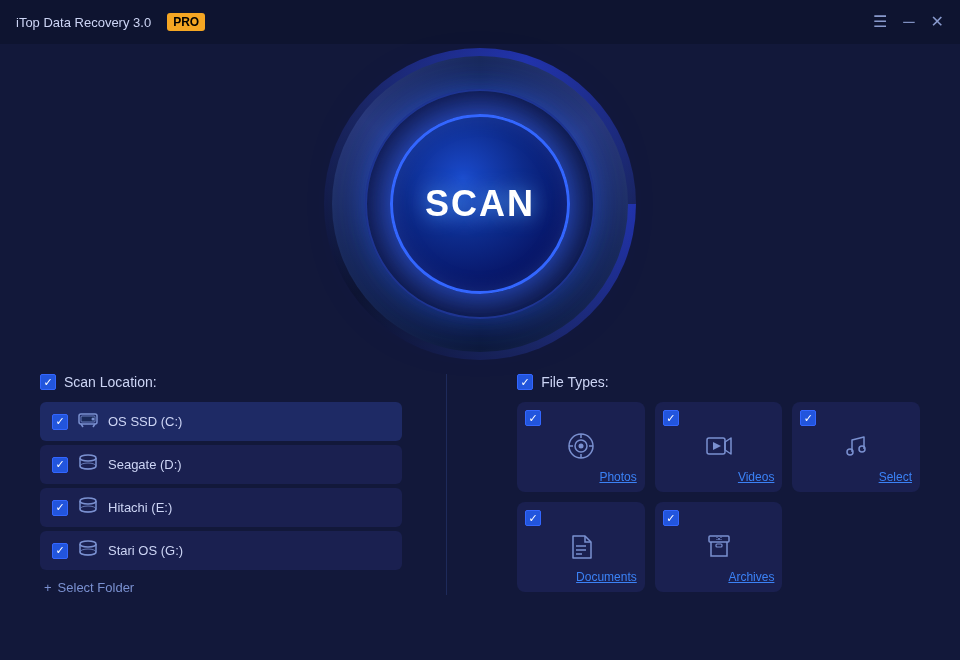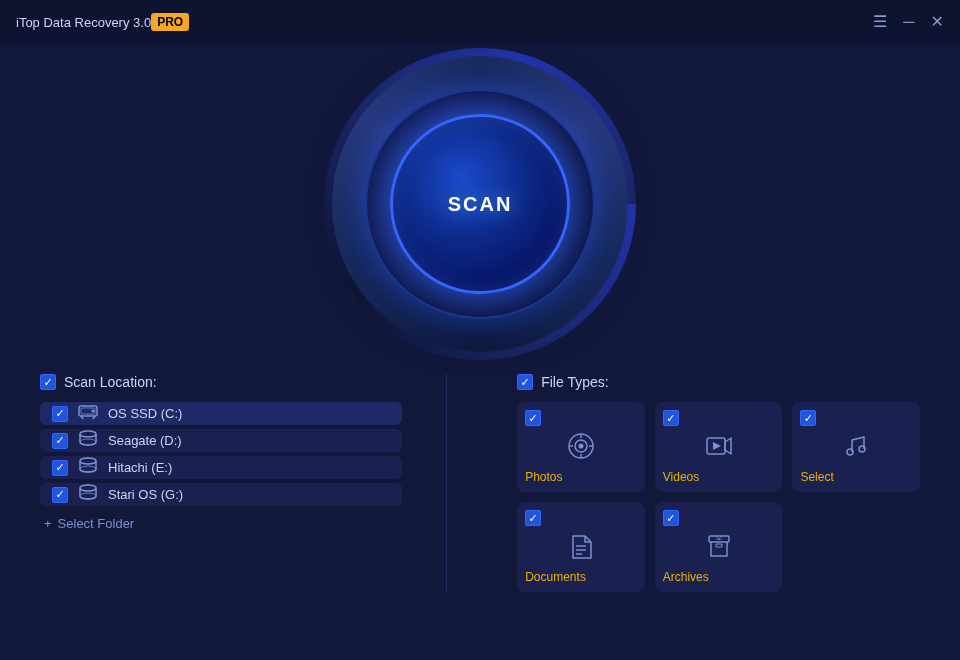--- a/index.html
+++ b/index.html
@@ -18,21 +18,21 @@
       display: flex;
       align-items: center;
       justify-content: space-between;
       padding: 10px 16px;
       background: #0e1430;
       height: 44px;
     }
     .titlebar-left {
       display: flex;
       align-items: center;
-      gap: 0;
+      gap: 16px;
     }
     .titlebar-title {
       font-size: 13px;
       color: #cdd5f5;
       font-weight: 500;
     }
     .pro-badge {
       background: #f5a623;
       color: #000;
       font-size: 12px;
@@ -133,21 +133,21 @@
     .scan-btn {
       width: 180px;
       height: 180px;
       border-radius: 50%;
       background: radial-gradient(circle at 40% 35%, #1a4acc 0%, #0d2a8a 40%, #071566 70%, #040e45 100%);
       border: 3px solid #3366ff;
       display: flex;
       align-items: center;
       justify-content: center;
       cursor: pointer;
-      font-size: 20px;
+      font-size: 36px;
       font-weight: 700;
       color: #fff;
       letter-spacing: 2px;
       box-shadow:
         0 0 40px rgba(50, 100, 255, 0.8),
         0 0 80px rgba(30, 70, 255, 0.4),
         inset 0 0 20px rgba(100, 150, 255, 0.2);
       transition: box-shadow 0.3s;
       text-shadow: 0 0 20px rgba(100, 180, 255, 0.8);
     }
@@ -204,21 +204,21 @@
       padding-right: 4px;
     }
     .drive-list::-webkit-scrollbar { width: 4px; }
     .drive-list::-webkit-scrollbar-track { background: #0e1430; }
     .drive-list::-webkit-scrollbar-thumb { background: #2244aa; border-radius: 2px; }
 
     .drive-item {
       display: flex;
       align-items: center;
       gap: 10px;
-      padding: 0 12px;
+      padding: 8px 12px;
       border-radius: 6px;
       cursor: pointer;
       background: #1a2050;
     }
     .drive-item.selected { background: #1e2a65; }
 
     .drive-icon {
       color: #7a90d0;
       font-size: 18px;
     }
@@ -268,24 +268,25 @@
       font-size: 24px;
       color: #7a90d0;
       margin: 20px auto 4px;
       display: block;
       text-align: center;
       width: 100%;
     }
 
     .file-type-label {
       font-size: 12px;
-      color: #eab308;
-      text-align: left;
+      color: #3b82f6;
+      text-align: right;
       width: 100%;
       display: block;
+      text-decoration: underline;
     }
 
     .select-folder {
       display: flex;
       align-items: center;
       gap: 6px;
       margin-top: 10px;
       cursor: pointer;
       color: #7a90d0;
       font-size: 13px;

